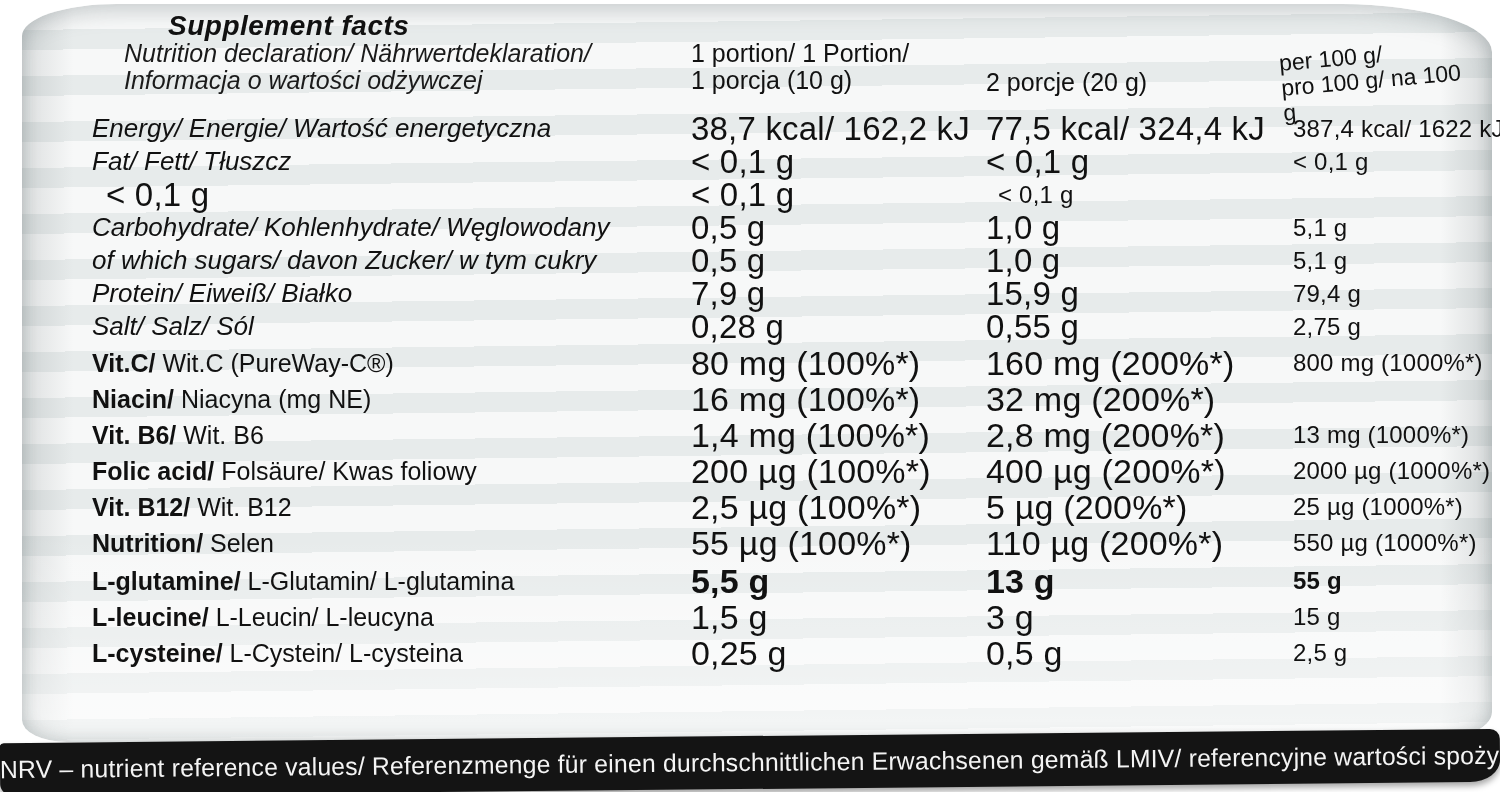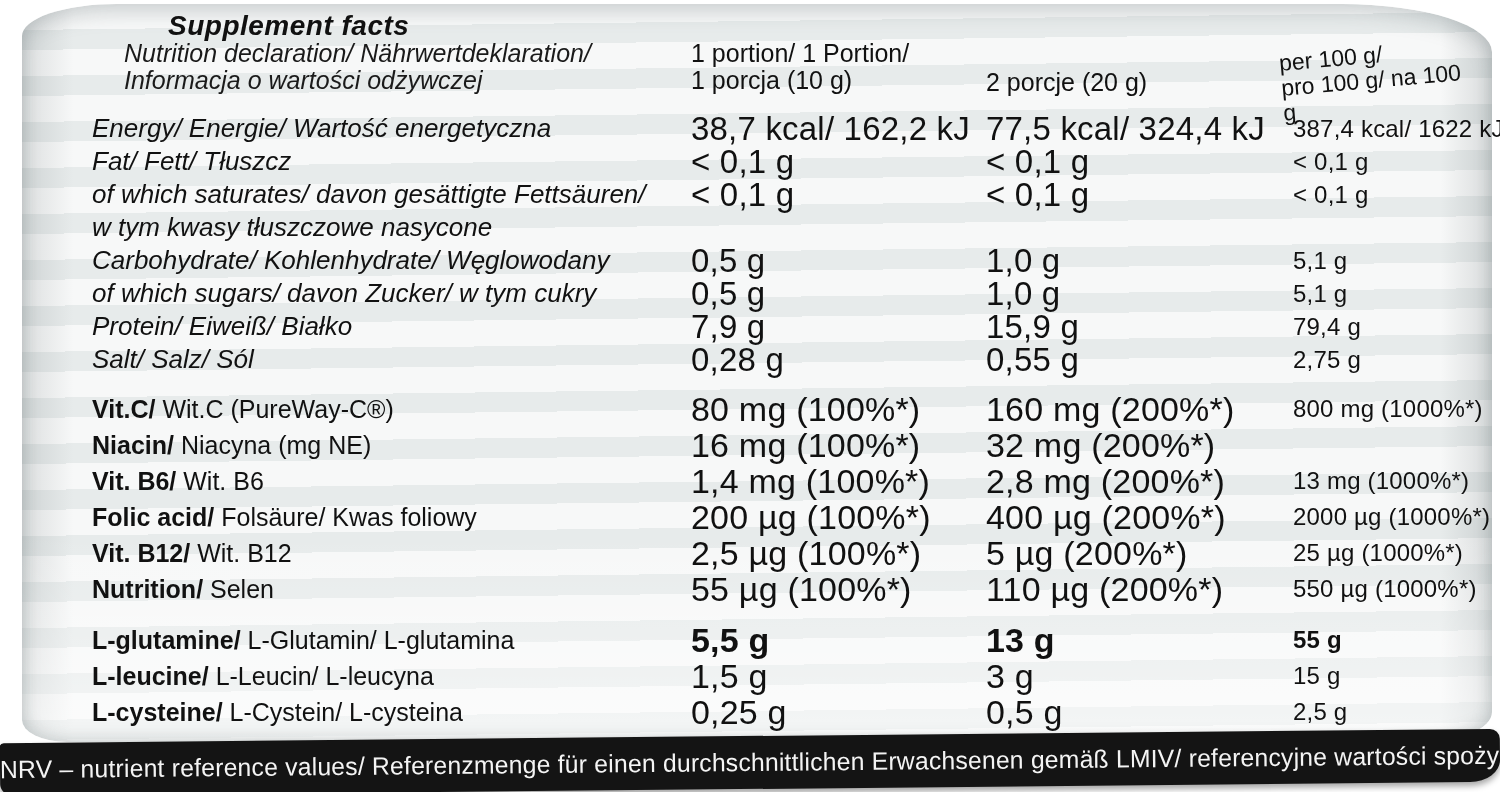--- a/index.html
+++ b/index.html
@@ -34,21 +34,21 @@
     font-size:25px;line-height:27px;
   }
   .hdr .c1{font-style:italic;padding-left:32px;color:#1a1a1a;}
   .hdr .c2{padding-left:14px;}
   .hdr .c3{padding-left:14px;padding-top:29px;}
   .hdr .c4{font-size:23px;line-height:25px;transform:rotate(-5deg);transform-origin:left top;padding-top:12px;padding-left:10px;}
   
   .tbl{position:absolute;left:70px;right:16px;top:108px;}
   .row{min-height:33px;line-height:33px;font-size:26px;}
   .row.sec-vitamin,.row.sec-amino{min-height:36px;line-height:36px;font-size:25px;}
-  .row.gap{margin-top:15px;}
+  .row.gap{margin-top:2px;}
   .row.it .c1{font-style:italic;}
   .row .c1{padding-right:10px;}
   .lb.b{font-weight:700;}
   .l2{font-style:inherit;}
   .val{padding-left:14px;font-size:33px;letter-spacing:.2px;white-space:nowrap;}
   .row.sec-vitamin .val,.row.sec-amino .val{font-size:34px;}
   .c4.val{font-size:24px !important;padding-left:26px;}
   .row.bv .val{font-weight:700;}
   
   .footer{
@@ -100,24 +100,20 @@
       <div class="c1">
         <span class="lb b"></span><span class="lb r">Fat/ Fett/ Tłuszcz</span>
         <div class="l2"></div>
       </div>
       <div class="c2 val">&lt; 0,1 g</div>
       <div class="c3 val">&lt; 0,1 g</div>
       <div class="c4 val">&lt; 0,1 g</div>
     </div>
 
     <div class="row grid sec-macro it">
-      <div class="c1">
-        <span class="lb b"></span><span class="lb r">of which saturates/ davon gesättigte Fettsäuren/</span>
-        <div class="l2">w tym kwasy tłuszczowe nasycone</div>
-      </div>
       <div class="c2 val">&lt; 0,1 g</div>
       <div class="c3 val">&lt; 0,1 g</div>
       <div class="c4 val">&lt; 0,1 g</div>
     </div>
 
     <div class="row grid sec-macro it">
       <div class="c1">
         <span class="lb b"></span><span class="lb r">Carbohydrate/ Kohlenhydrate/ Węglowodany</span>
         <div class="l2"></div>
       </div>

